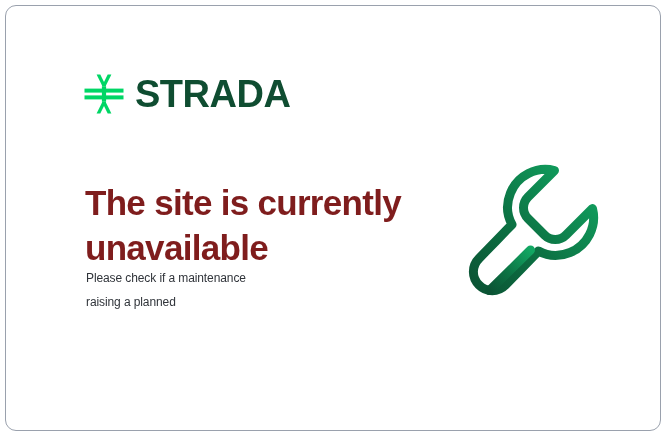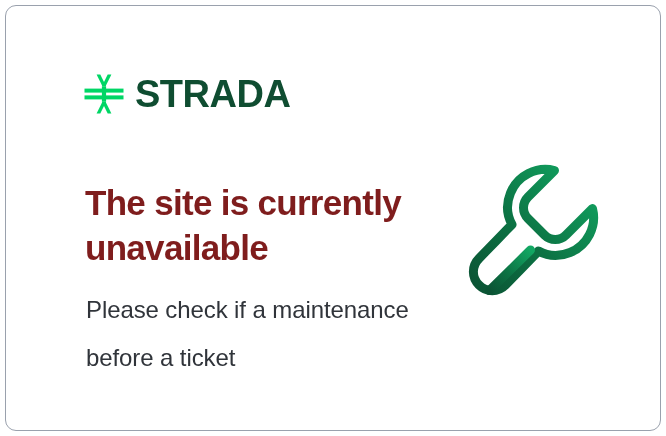--- a/index.html
+++ b/index.html
@@ -70,23 +70,23 @@
     font-weight: bold;
     line-height: 1.27;
     letter-spacing: -0.7px;
     color: #7f1d1d;
   }
 
   
   .body-copy {
     position: absolute;
     left: 80px;
-    top: 280px;
+    top: 260px;
     width: 320px;
-    font-size: 24px;
+    font-size: 12px;
     font-weight: normal;
     line-height: 2.0;
     letter-spacing: -0.1px;
     color: #30343a;
   }
   .body-copy .line {
     display: block;
     white-space: nowrap;
   }
 
@@ -128,21 +128,21 @@
           </g>
         </svg>
       </span>
       <span class="brand-word">STRADA</span>
     </div>
 
     <h1 class="headline">The site is currently unavailable</h1>
 
     <div class="body-copy">
       <span class="line">Please check if a maintenance</span>
-      <span class="line">before a ticket</span>
+      <span class="line">raising a planned</span>
     </div>
 
     <div class="wrench">
       <svg viewBox="0 0 162 165" xmlns="http://www.w3.org/2000/svg" aria-hidden="true">
         <defs>
           <linearGradient id="wrenchGrad" x1="0" y1="1" x2="1" y2="0">
             <stop offset="0%" stop-color="#0b5334"></stop>
             <stop offset="45%" stop-color="#0c7344"></stop>
             <stop offset="100%" stop-color="#12a763"></stop>
           </linearGradient>

